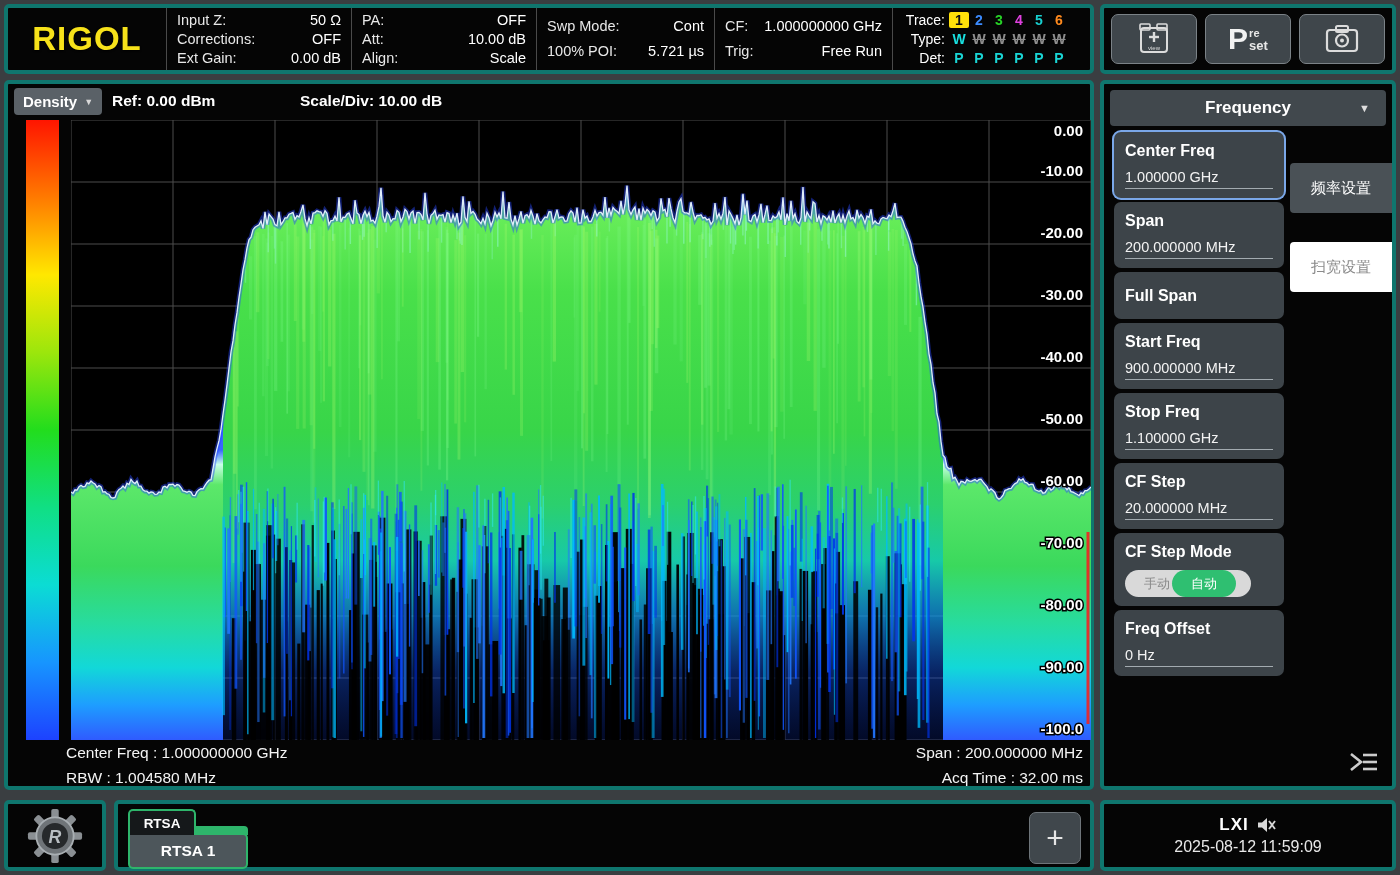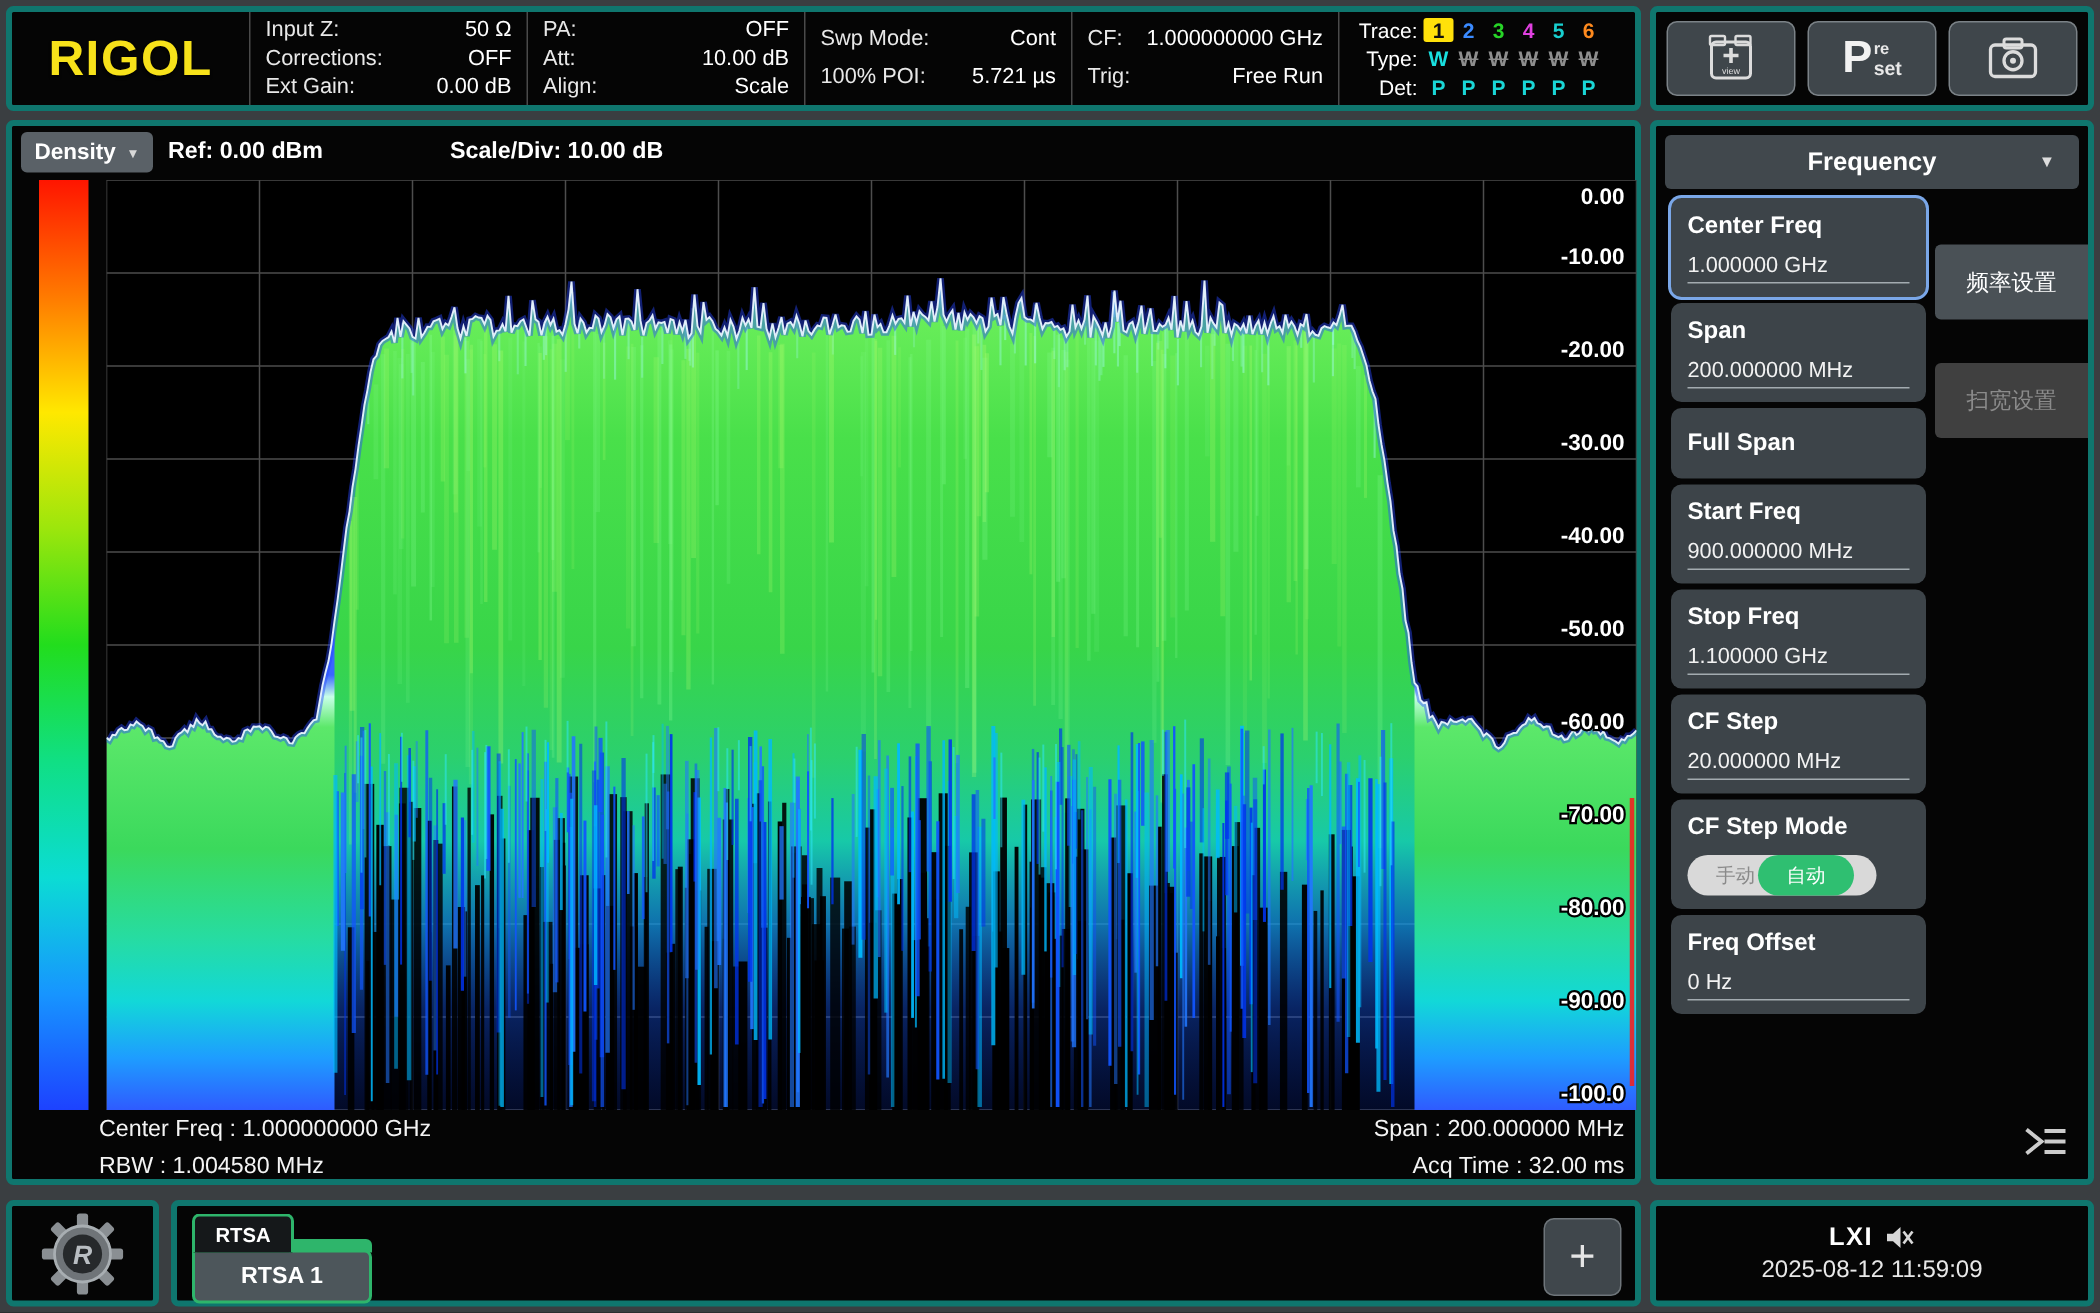--- a/index.html
+++ b/index.html
@@ -71,21 +71,21 @@
   .toggle { margin-top:9px; width:126px; height:27px; background:#d9d9d9; border-radius:14px;
             position:relative; font-size:13px; cursor:pointer; }
   .toggle .t-left { position:absolute; left:0; top:0; width:64px; height:27px; line-height:27px;
                     text-align:center; color:#8a8a8a; }
   .toggle .t-right { position:absolute; right:15px; top:0; width:64px; height:27px; line-height:27px;
                      text-align:center; color:#fff; background:#2fbf71; border-radius:14px; }
   #menu-tabs { flex:1; padding-top:2px; }
   .side-tab { height:50px; margin-bottom:9px; display:flex; align-items:center; justify-content:center;
               font-size:15px; border-radius:4px 0 0 4px; cursor:pointer;margin-top:29px; }
   .side-tab.active { background:#4a5156; color:#fff; }
-  .side-tab.inactive { background:#404040; color:#8b8b8b; }
+  .side-tab.inactive { background:#ffffff; color:#8b8b8b; }
   #menu-more { position:absolute; right:12px; bottom:8px; cursor:pointer; }
 
   
   #gear-panel { left:4px; top:800px; width:102px; height:71px; display:flex;
                 align-items:center; justify-content:center; }
   #tabstrip { left:114px; top:800px; width:980px; height:71px; }
   #rtsa-tab { position:absolute; left:10px; top:5px; width:120px; height:60px; cursor:pointer; }
   #rtsa-small { position:absolute; left:0; top:0; width:68px; height:26px; background:#15181a;
                 border:2px solid #2eb56b; border-bottom:none; border-radius:5px 5px 0 0;
                 display:flex; align-items:center; justify-content:center;

